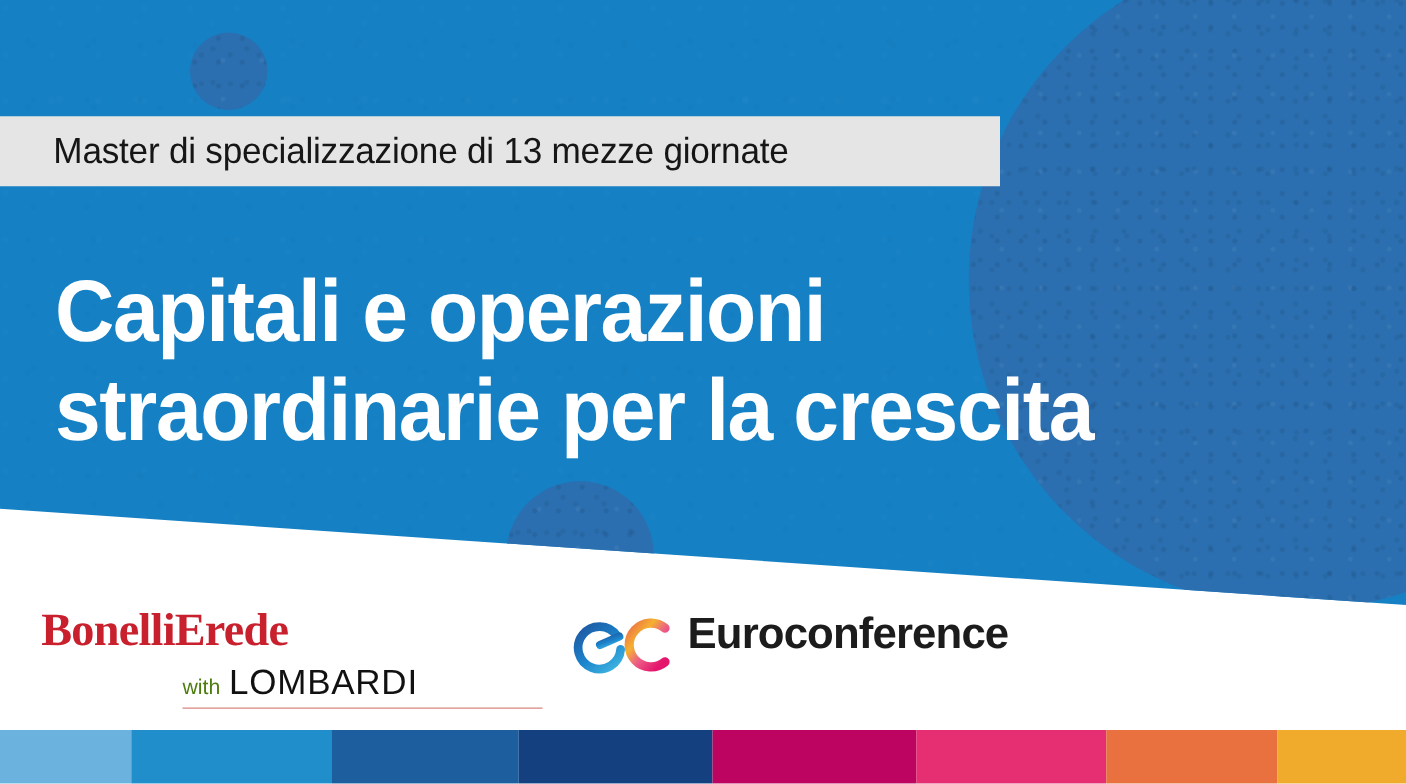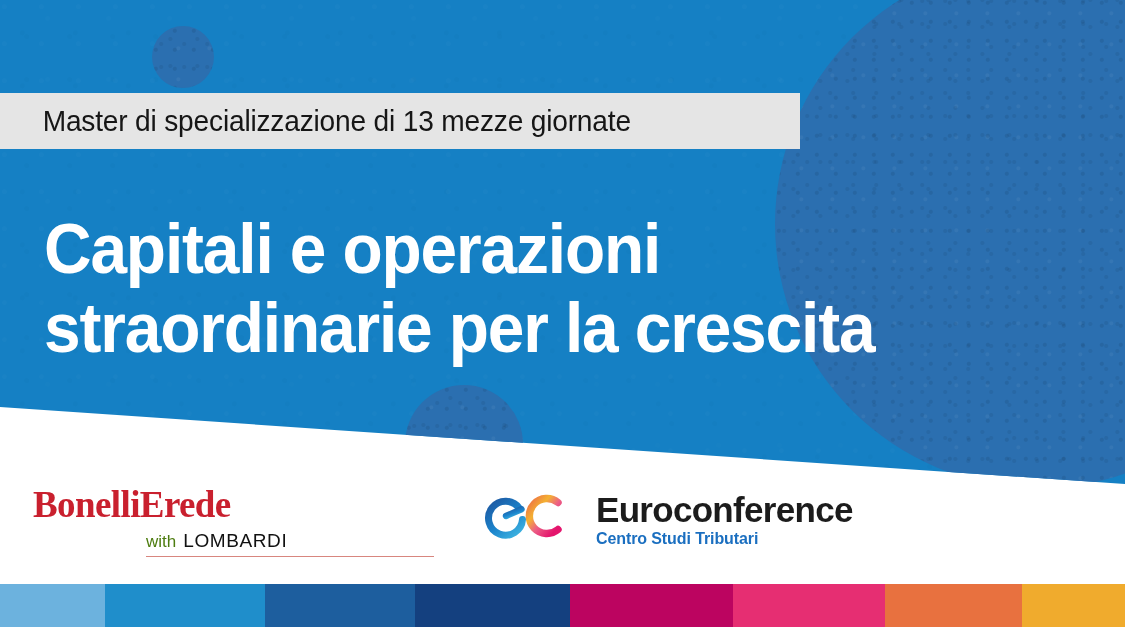--- a/index.html
+++ b/index.html
@@ -156,34 +156,34 @@
     gap: 7px;
   }
   #be-with {
     font-family: "Liberation Sans", sans-serif;
     font-size: 17px;
     font-weight: 400;
     color: #4d7c0f;
   }
   #be-lombardi {
     font-family: "Liberation Sans", sans-serif;
-    font-size: 19px;
+    font-size: 28px;
     font-weight: 400;
     letter-spacing: 0.6px;
     color: #111111;
   }
 
   
   #logo-euroconference {
     position: absolute;
-    left: 484px;
+    left: 458px;
     top: 8px;
     display: flex;
-    align-items: flex-end;
-    gap: 28px;
+    align-items: flex-start;
+    gap: 8px;
   }
   #ec-monogram { flex: 0 0 auto; }
   #ec-textblock { display: flex; flex-direction: column; }
   #ec-name {
     font-family: "Liberation Sans", sans-serif;
     font-weight: 700;
     font-size: 35px;
     line-height: 37px;
     color: #1c1c1c;
     letter-spacing: -0.7px;
@@ -266,21 +266,20 @@
           </defs>
 
           <path d="M38.5 31.5 A17 17 0 1 1 35.5 20.5" fill="none" stroke="url(#eGrad)" stroke-width="7" stroke-linecap="round"></path>
           <line x1="22" y1="28" x2="37.5" y2="21.2" stroke="url(#eGrad)" stroke-width="6.4" stroke-linecap="round"></line>
 
           <path d="M74 14.5 A17.5 17.5 0 1 0 74 41.5" fill="none" stroke="url(#cGrad)" stroke-width="7.4" stroke-linecap="round"></path>
         </svg>
       </span>
       <span id="ec-textblock">
         <span id="ec-name" style="color: rgb(28, 28, 28);">Euroconference</span>
-        <span id="ec-tagline" style="color: rgb(27, 111, 192);">Centro Studi Tributari</span>
       </span>
     </div>
 
   </div>
 
   <div id="color-bar">
       <div class="swatch" style="background: rgb(108, 178, 222); width: 9.33333%;"></div>
       <div class="swatch" style="background: rgb(31, 142, 203); width: 14.2222%;"></div>
       <div class="swatch" style="background: rgb(29, 94, 158); width: 13.3333%;"></div>
       <div class="swatch" style="background: rgb(20, 64, 127); width: 13.7778%;"></div>

